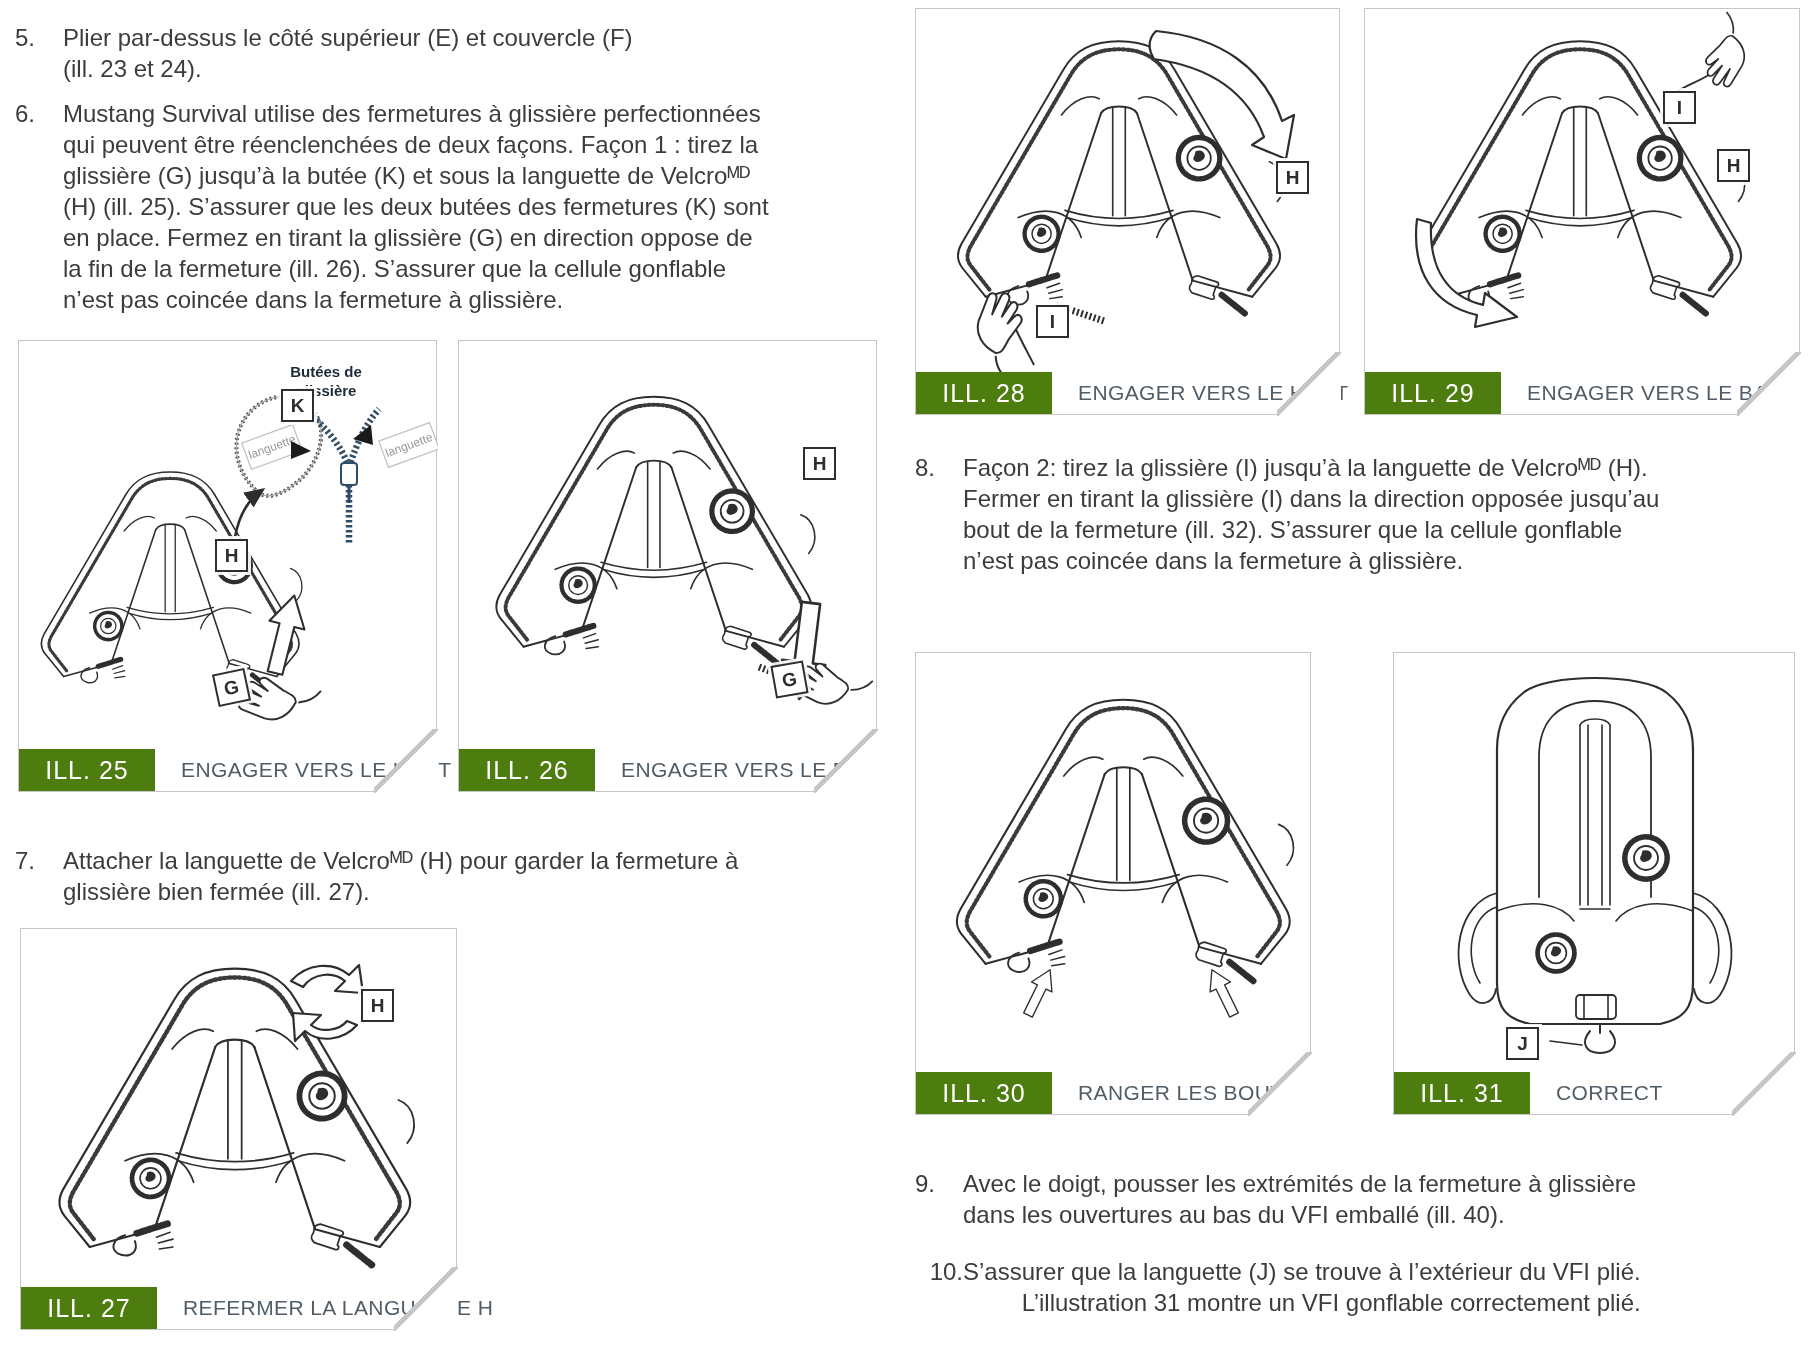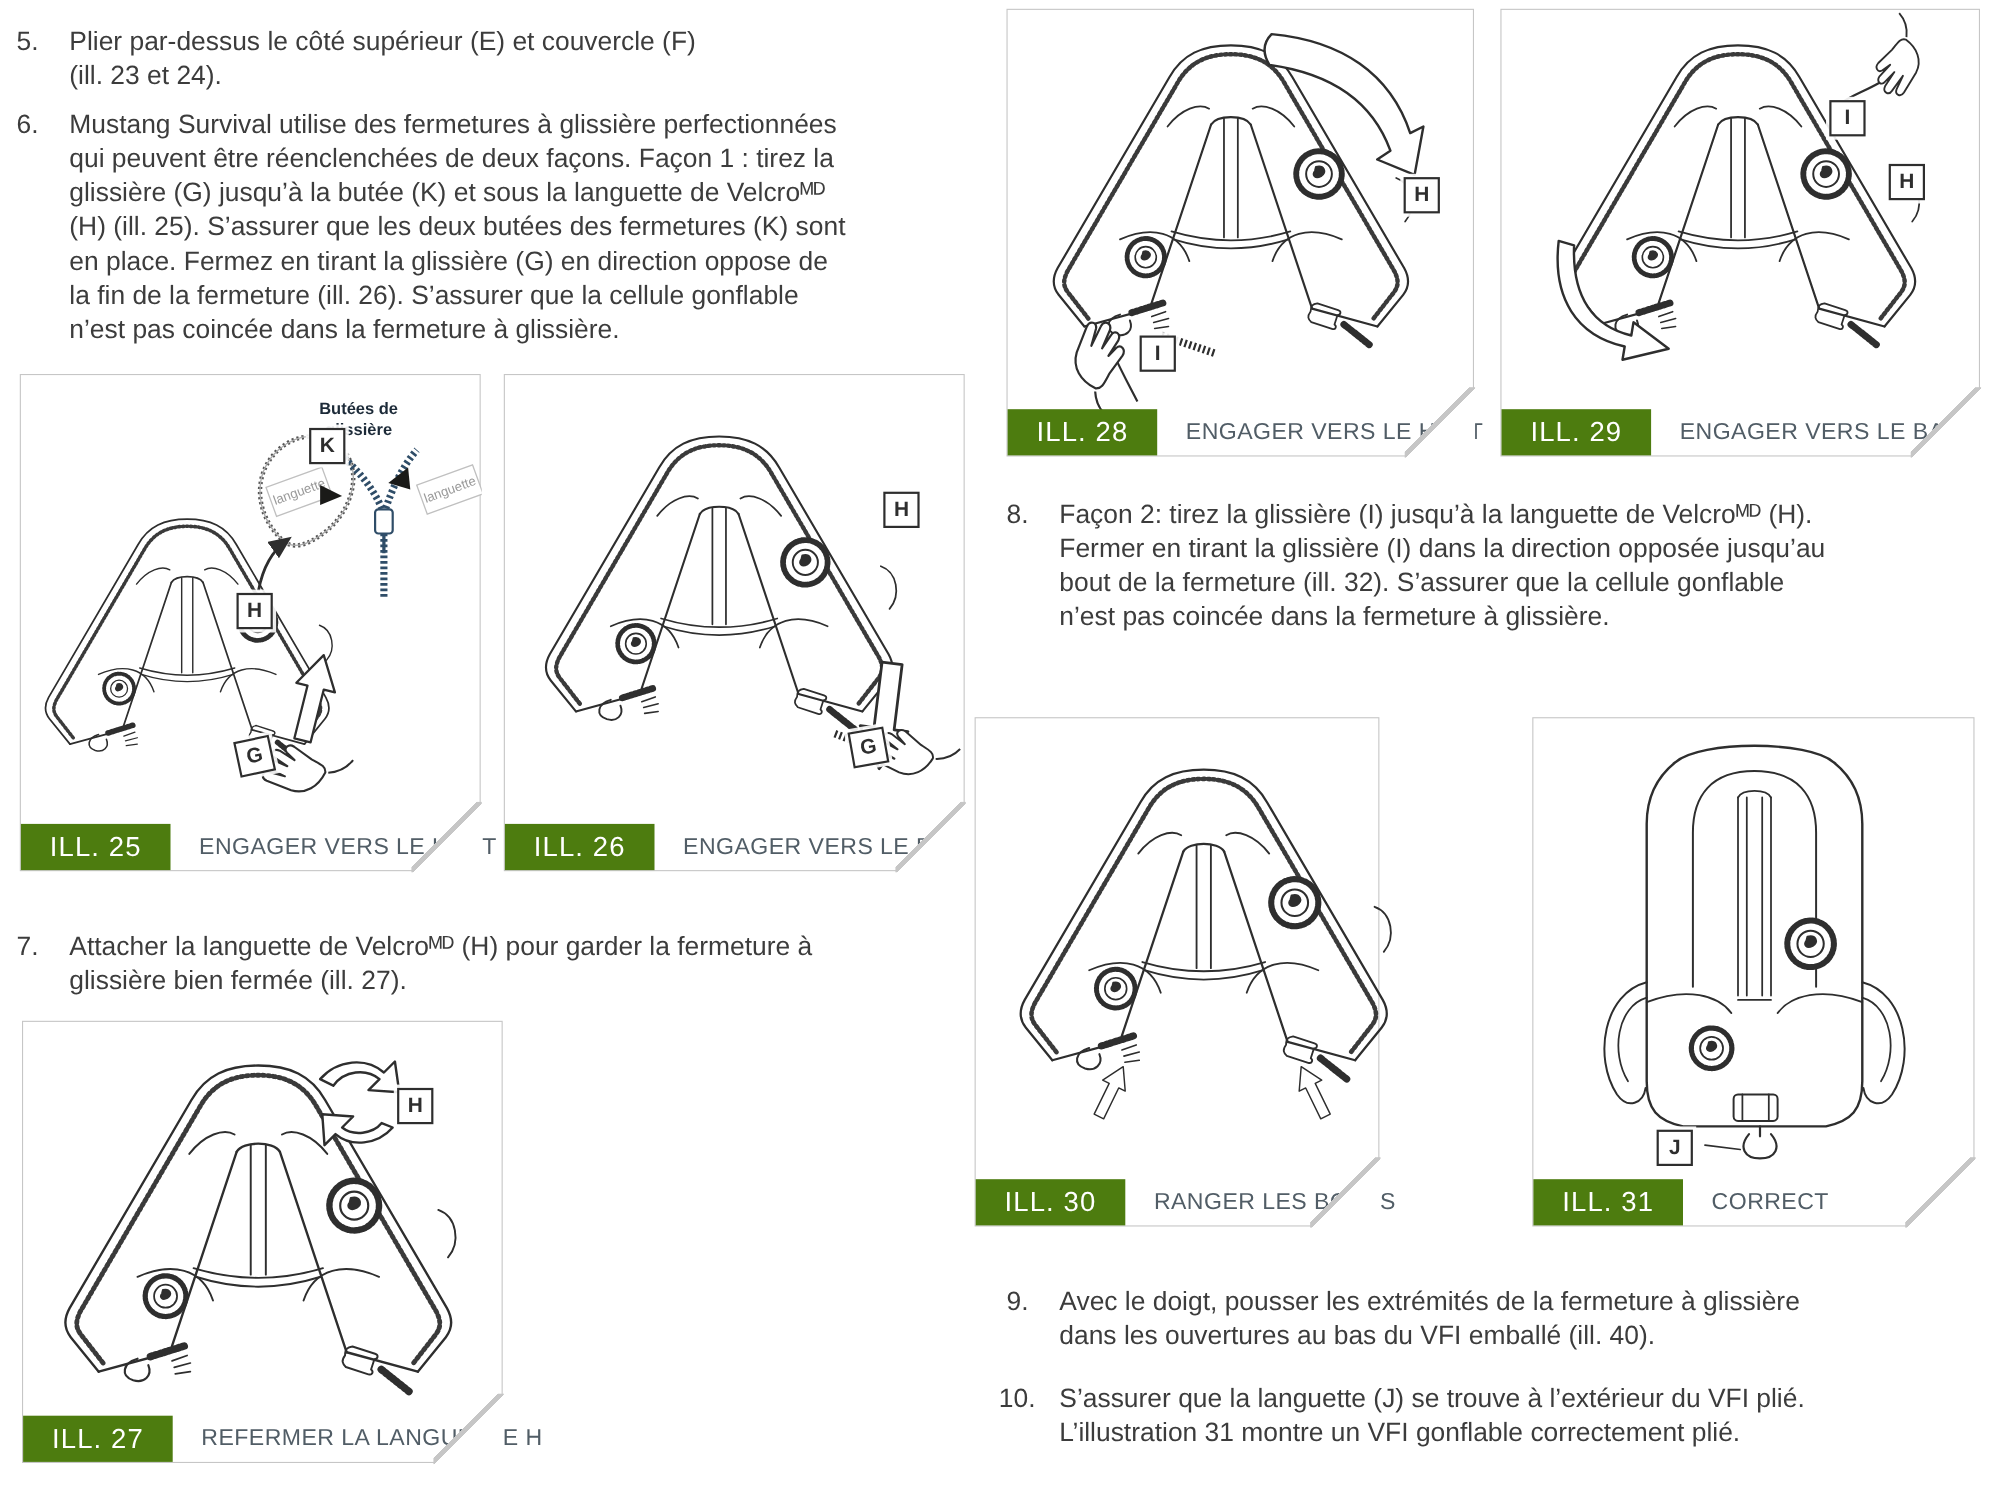--- a/index.html
+++ b/index.html
@@ -208,21 +208,21 @@
   </div>
 
   <div class="step" style="left:915px;top:452px;width:900px;">
     <div class="step-num">8.</div>
     <div class="step-text">Façon 2: tirez la glissière (I) jusqu’à la languette de Velcroᴹᴰ (H).
 Fermer en tirant la glissière (I) dans la direction opposée jusqu’au
 bout de la fermeture (ill. 32). S’assurer que la cellule gonflable
 n’est pas coincée dans la fermeture à glissière.</div>
   </div>
 
-  <div class="fig" style="left:886px;top:652px;width:368px;height:463px;">
+  <div class="fig" style="left:915px;top:652px;width:396px;height:463px;">
     <svg class="art" width="428" height="421" viewBox="0 0 428 421">
       <use href="#vest" transform="translate(12,30) scale(0.93)"></use>
       <use href="#uparrow" transform="translate(112,362) rotate(26) scale(0.6)"></use>
       <use href="#uparrow" transform="translate(318,362) rotate(-26) scale(0.6)"></use>
     </svg>
     <div class="corner-cut"></div>
     <div class="cap-row">
       <div class="cap-tag">ILL. 30</div>
       <div class="cap-text">RANGER LES BOUTS</div>
     </div>
@@ -266,19 +266,19 @@
       <div class="cap-text">CORRECT</div>
     </div>
   </div>
 
   <div class="step" style="left:915px;top:1168px;width:900px;">
     <div class="step-num">9.</div>
     <div class="step-text">Avec le doigt, pousser les extrémités de la fermeture à glissière
 dans les ouvertures au bas du VFI emballé (ill. 40).</div>
   </div>
 
-  <div class="step" style="left:908px;top:1256px;width:900px;">
+  <div class="step" style="left:908px;top:1256px;width:900px;text-align:right;">
     <div class="step-num" style="flex-basis:55px;">10.</div>
     <div class="step-text">S’assurer que la languette (J) se trouve à l’extérieur du VFI plié.
 L’illustration 31 montre un VFI gonflable correctement plié.</div>
   </div>
 
 </div>
 
 </body></html>

